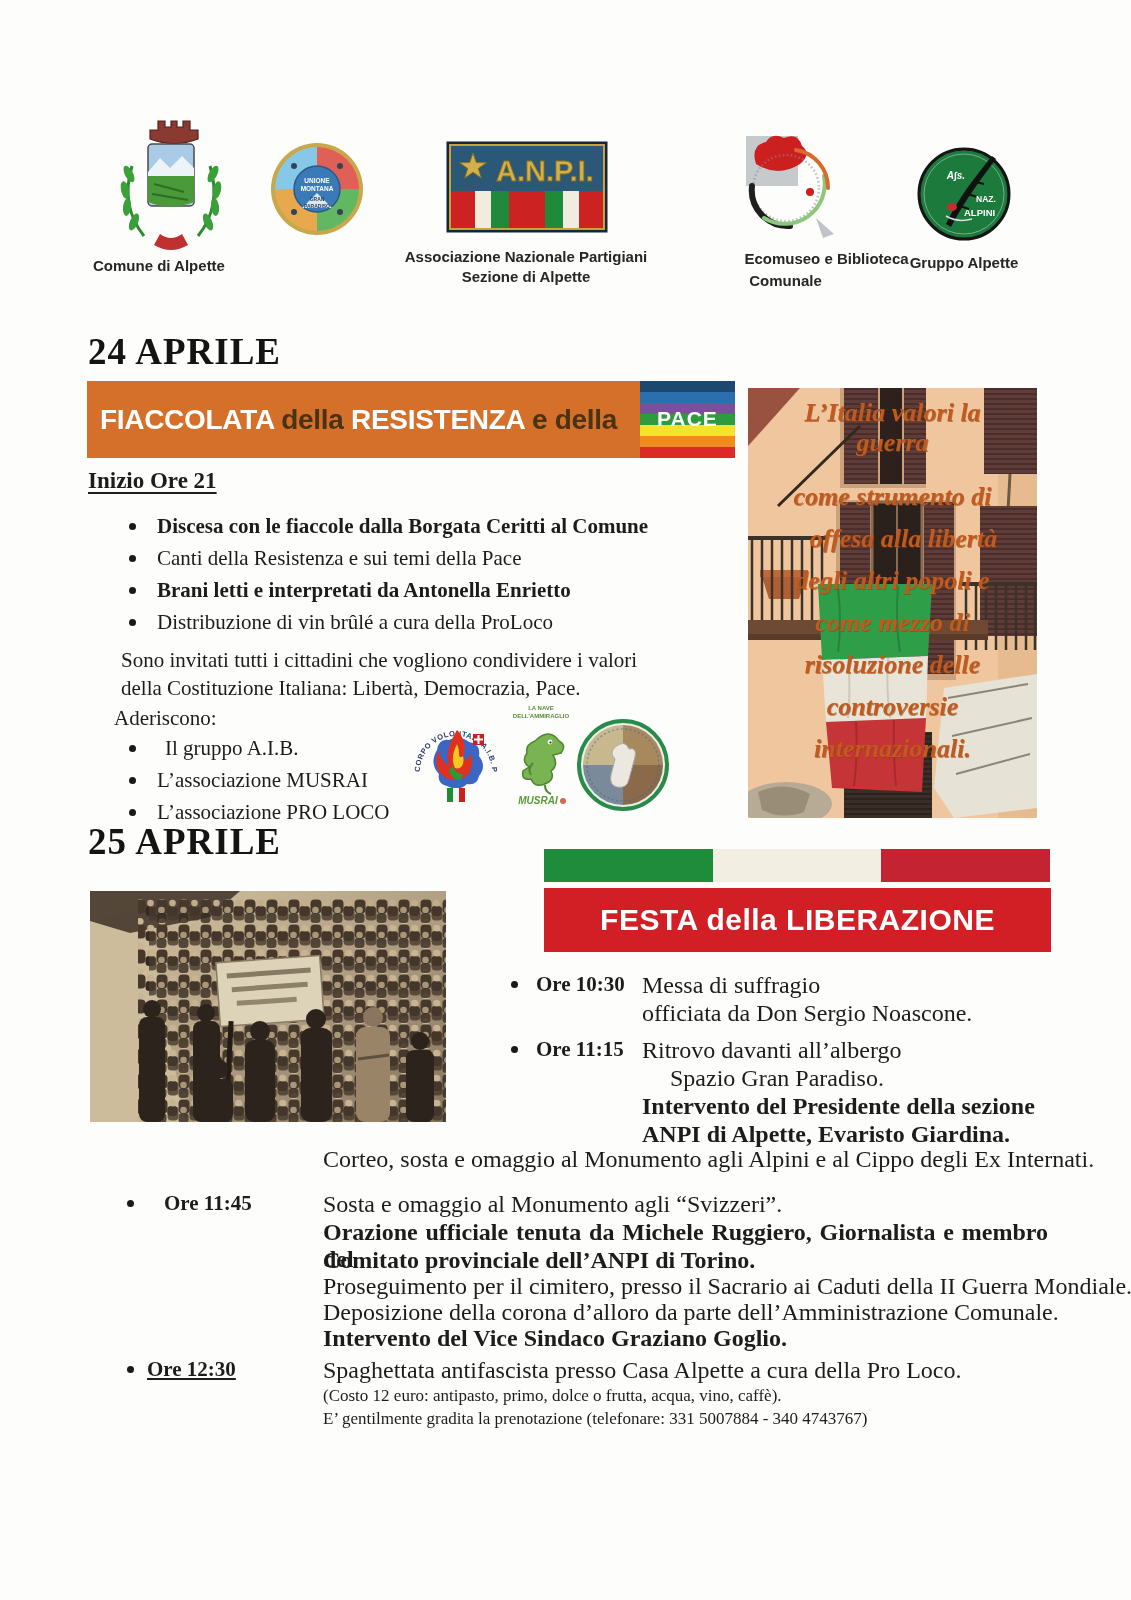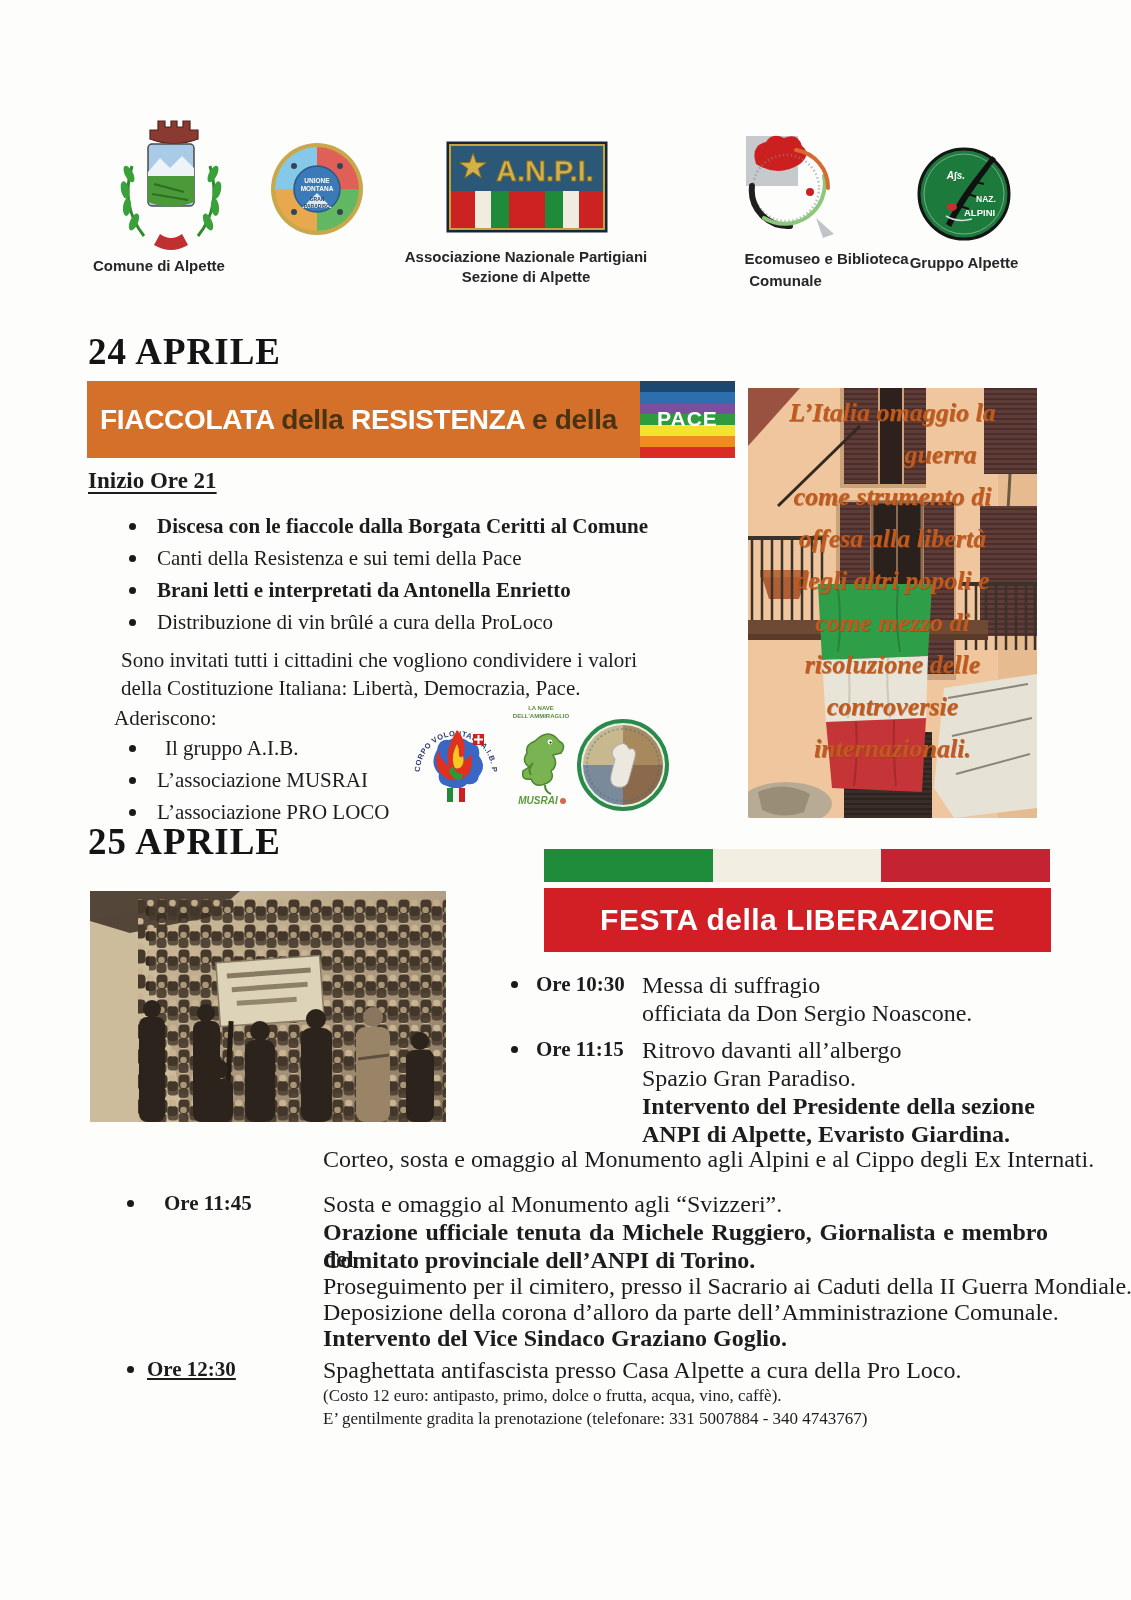--- a/index.html
+++ b/index.html
@@ -263,24 +263,24 @@
     <path d="M74,272 L180,268 L178,330 L78,334 Z" fill="#e9e4d8"></path>
     <path d="M100,272 q3,28 0,58 M140,270 q-2,30 2,60" fill="none" stroke="#cfc8b8" stroke-width="2"></path>
     <path d="M78,334 L178,330 L174,404 L84,400 Z" fill="#c53538"></path>
     <path d="M108,334 q2,32 -2,64 M146,332 q-1,34 2,66" fill="none" stroke="#a52a2e" stroke-width="2"></path>
     <path d="M196,300 L289,286 L289,420 L206,430 L186,400 Z" fill="#e6e2d6"></path>
     <path d="M200,310 L280,296 M204,348 L284,330 M208,386 L282,366" stroke="#8a8578" stroke-width="2" fill="none"></path>
     <ellipse cx="38" cy="416" rx="46" ry="22" fill="#b8ab96"></ellipse>
     <path d="M10,404 q26,-12 52,2 l-6,18 q-22,8 -42,-2 Z" fill="#9a8d78"></path>
   </svg>
   <div class="abs" style="left:748px;top:388px;width:289px;height:430px;">
-    <div class="overlay-line" style="top:10px;">L’Italia omaggio la</div>
-    <div class="overlay-line" style="top:52px;padding-left:48px;">guerra</div>
+    <div class="overlay-line" style="top:10px;">L’Italia valori la</div>
+    <div class="overlay-line" style="top:40px;">guerra</div>
     <div class="overlay-line" style="top:94px;">come strumento di</div>
-    <div class="overlay-line" style="top:136px;">offesa alla libertà</div>
+    <div class="overlay-line" style="top:136px;padding-left:11px;">offesa alla libertà</div>
     <div class="overlay-line" style="top:220px;">come mezzo di</div>
     <div class="overlay-line" style="top:178px;">degli altri popoli e</div>
     <div class="overlay-line" style="top:262px;">risoluzione delle</div>
     <div class="overlay-line" style="top:304px;">controversie</div>
     <div class="overlay-line" style="top:346px;">internazionali.</div>
   </div>
 
   <div class="abs h-date" style="left:88px;top:820px;">25 APRILE</div>
 
   <svg class="abs" style="left:90px;top:891px;" width="356" height="231" viewBox="0 0 356 231">
@@ -339,21 +339,21 @@
   <div class="abs banner-red" style="left:544px;top:888px;width:507px;height:64px;">FESTA della LIBERAZIONE</div>
 
   <div class="abs dot" style="left:511px;top:981px;"></div>
   <div class="abs time" style="left:536px;top:972px;">Ore 10:30</div>
   <div class="abs sched" style="left:642px;top:972px;">Messa di suffragio</div>
   <div class="abs sched" style="left:642px;top:1000px;"><span>officiata da </span><span class="b">Don Sergio Noascone</span><span>.</span></div>
 
   <div class="abs dot" style="left:511px;top:1046px;"></div>
   <div class="abs time" style="left:536px;top:1037px;">Ore 11:15</div>
   <div class="abs sched" style="left:642px;top:1037px;">Ritrovo davanti all’albergo</div>
-  <div class="abs sched" style="left:642px;top:1065px;font-family:Liberation Serif, serif;">Spazio Gran Paradiso.</div>
+  <div class="abs sched" style="left:670px;top:1065px;font-family:Liberation Serif, serif;">Spazio Gran Paradiso.</div>
   <div class="abs sched b" style="left:642px;top:1093px;">Intervento del Presidente della sezione</div>
   <div class="abs sched b" style="left:642px;top:1121px;">ANPI di Alpette, Evaristo Giardina.</div>
 
   <div class="abs sched" style="left:323px;top:1146px;">Corteo, sosta e omaggio al Monumento agli Alpini e al Cippo degli Ex Internati.</div>
 
   <div class="abs dot" style="left:127px;top:1200px;"></div>
   <div class="abs time" style="left:164px;top:1191px;">Ore 11:45</div>
   <div class="abs sched" style="left:323px;top:1191px;">Sosta e omaggio al Monumento agli “Svizzeri”.</div>
   <div class="abs sched b just" style="left:323px;top:1219px;">Orazione ufficiale tenuta da Michele Ruggiero, Giornalista e membro del</div>
   <div class="abs sched b" style="left:323px;top:1247px;">Comitato provinciale dell’ANPI di Torino.</div>

